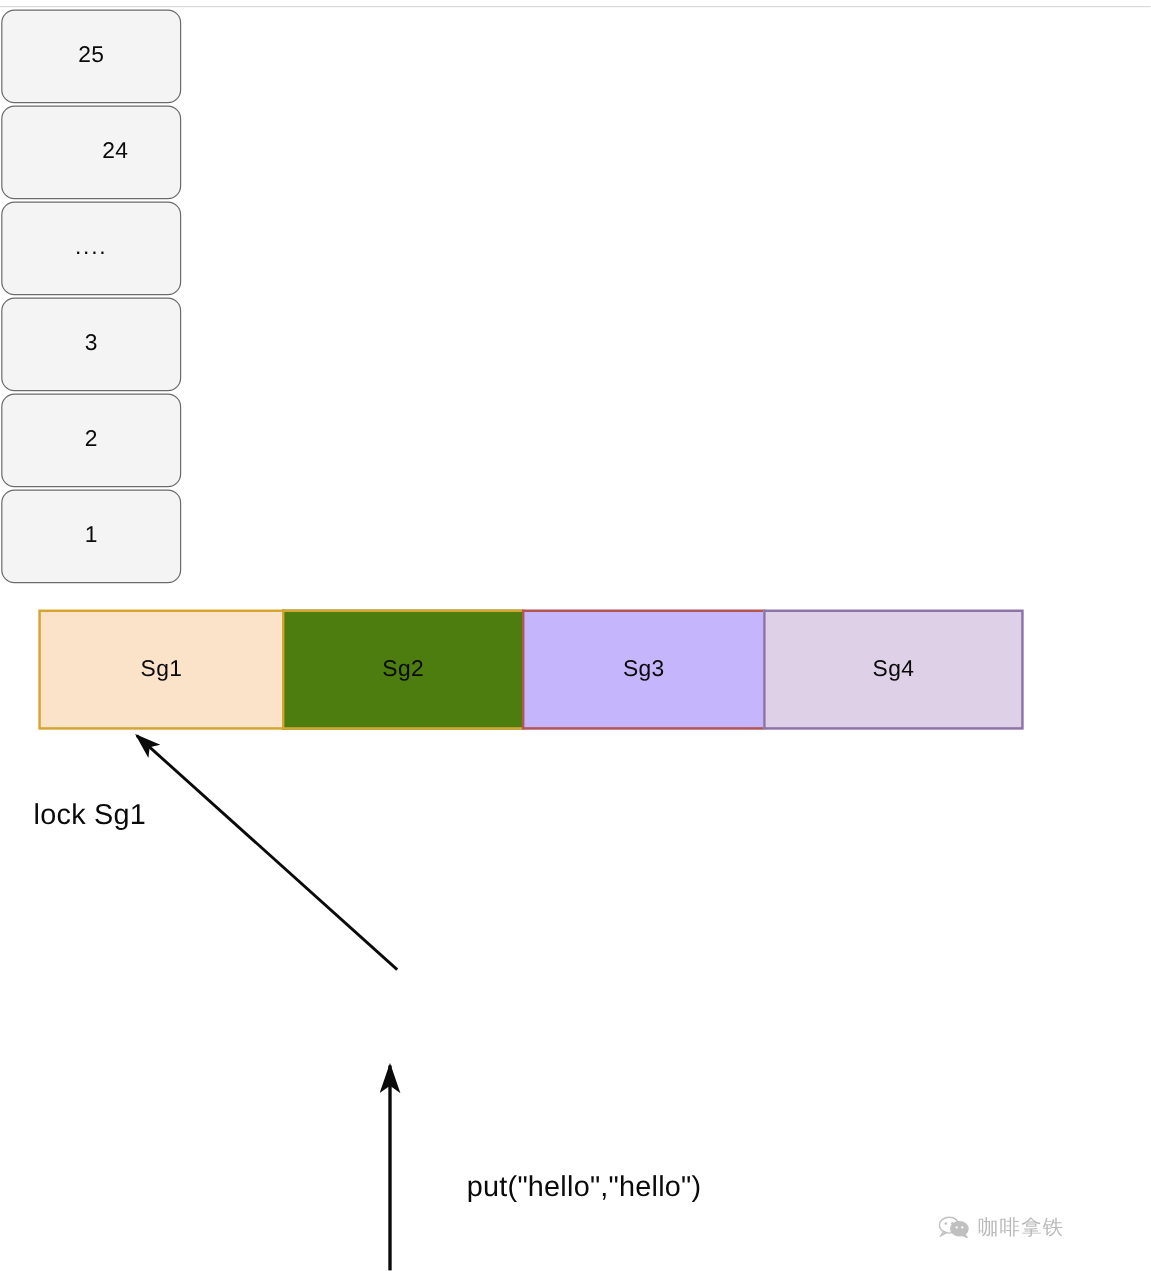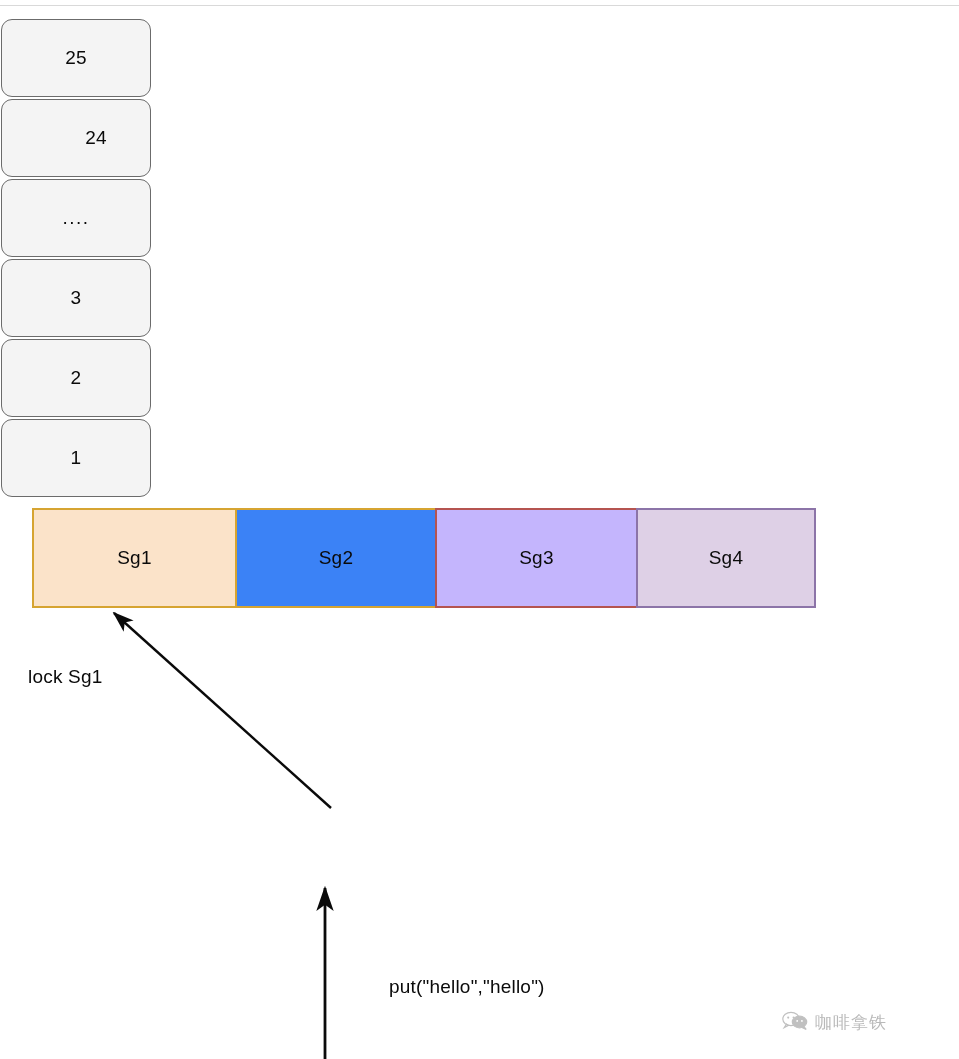--- a/index.html
+++ b/index.html
@@ -43,21 +43,20 @@
     box-sizing: border-box;
     background: #f4f4f4;
     border: 1.6px solid #6b6b6b;
     border-radius: 11px;
     display: flex;
     align-items: center;
     justify-content: center;
     font-size: 19px;
     color: #0a0a0a;
     letter-spacing: 0.2px;
-    margin-top: 11px;
   }
   .stack-box.dots {
     letter-spacing: 1.5px;
   }
 
   
   .seg-bar {
     position: absolute;
     left: 2px;
     top: 508px;
@@ -94,21 +93,21 @@
     align-items: center;
     justify-content: center;
     font-size: 20px;
     color: #0a0a0a;
     letter-spacing: 0.3px;
   }
 
   
   .label {
     position: absolute;
-    font-size: 19px;
+    font-size: 24px;
     color: #0a0a0a;
     white-space: nowrap;
     letter-spacing: 0.2px;
   }
   #lock-label { left: 28px; top: 666px; }
   #put-label  { left: 389px; top: 976px; }
 
   
   #arrows {
     position: absolute;
@@ -118,21 +117,21 @@
     height: 1059px;
     pointer-events: none;
   }
 
   
   .watermark {
     position: absolute;
     left: 782px;
     top: 1011px;
     display: flex;
-    align-items: flex-start;
+    align-items: center;
     gap: 7px;
     opacity: 0.62;
   }
   .watermark .wm-text {
     font-size: 17px;
     color: #8f8f8f;
     letter-spacing: 1px;
     white-space: nowrap;
   }
 </style>
@@ -147,23 +146,23 @@
     <div class="stack-box" style="top:8px;">25</div>
     <div class="stack-box" style="top:88px;padding-left:40px;">24</div>
     <div class="stack-box dots" style="top:168px;">....</div>
     <div class="stack-box" style="top:248px;">3</div>
     <div class="stack-box" style="top:328px;">2</div>
     <div class="stack-box" style="top:408px;">1</div>
   </div>
 
   <div class="seg-bar">
     <div class="seg" style="left:0px;   width:205px; background:#FBE3C9; border-color:#D6A431;">Sg1</div>
-    <div class="seg" style="left:203px; width:202px; background:#3b82f6; border-color:#D6A431;">Sg2</div>
+    <div class="seg" style="left:203px; width:202px; background:#4d7c0f; border-color:#D6A431;">Sg2</div>
     <div class="seg" style="left:403px; width:203px; background:#c4b5fd; border-color:#B55450;">Sg3</div>
-    <div class="seg" style="left:604px; width:180px; background:#DED0E6; border-color:#8C74A8;">Sg4</div>
+    <div class="seg" style="left:604px; width:217px; background:#DED0E6; border-color:#8C74A8;">Sg4</div>
   </div>
 
   <svg id="arrows" viewBox="0 0 959 1059" width="959" height="1059">
     <defs>
       <marker id="arrowhead" markerWidth="9" markerHeight="9" refX="8.2" refY="3.1" orient="auto" markerUnits="strokeWidth">
         <path d="M0,0 L9,3.1 L0,6.2 L2.2,3.1 Z" fill="#0a0a0a"></path>
       </marker>
     </defs>
 
     <line x1="331" y1="808" x2="114" y2="613" stroke="#0a0a0a" stroke-width="2.4" marker-end="url(#arrowhead)"></line>

